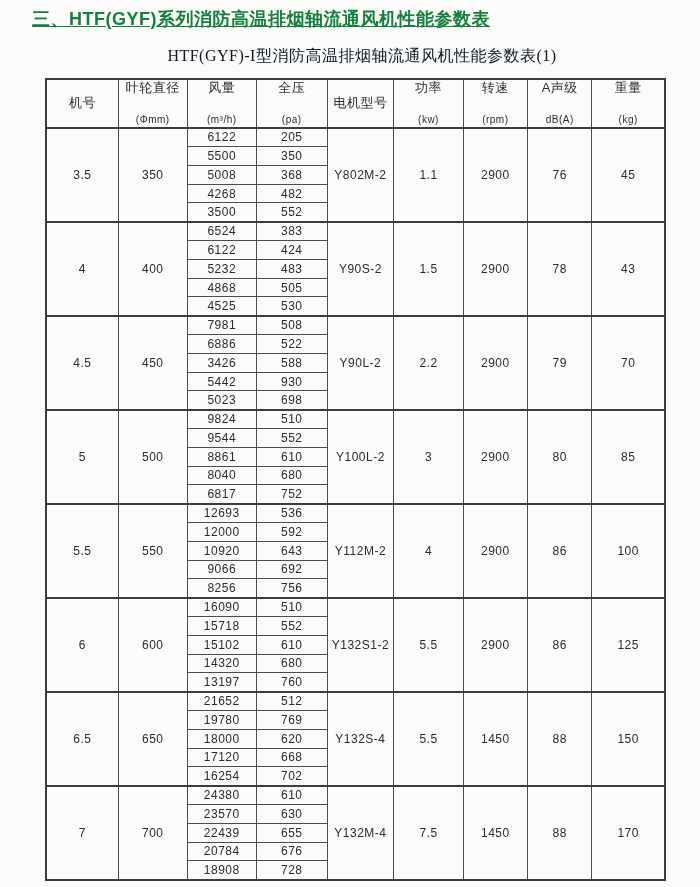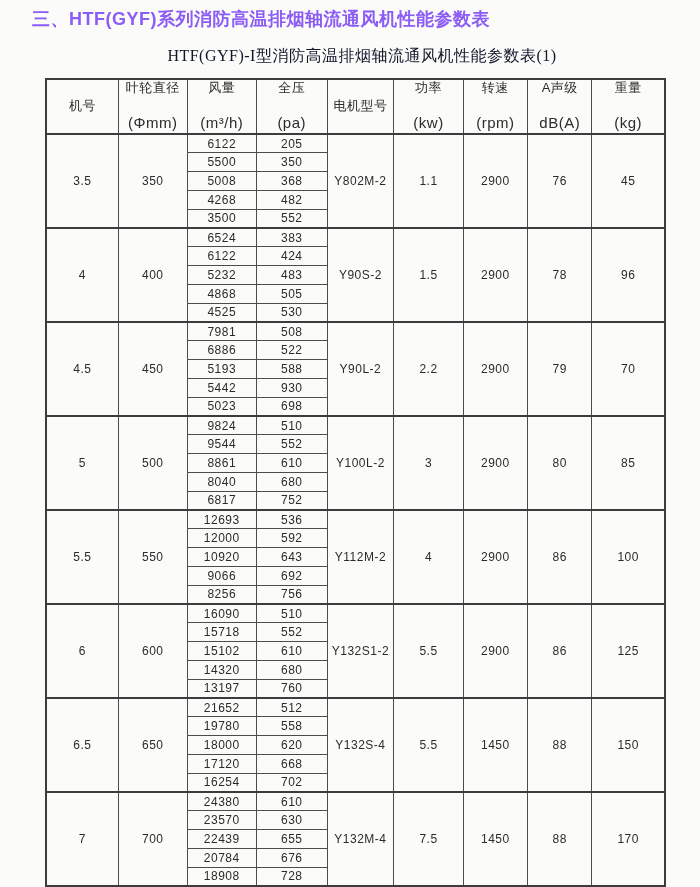--- a/index.html
+++ b/index.html
@@ -11,22 +11,23 @@
     color: #242424;
     position: relative;
     overflow: hidden;
   }
   .page-title {
     position: absolute;
     left: 32px; top: 7px;
     font-size: 18px;
     font-weight: bold;
     letter-spacing: 0.5px;
-    color: #8b5cf6;
+    color: #15803d;
     white-space: nowrap;
+    text-decoration: underline;
   }
   .subtitle {
     position: absolute;
     top: 46px; left: 12px;
     width: 100%;
     text-align: center;
     font-family: "Liberation Serif", serif;
     font-size: 16px;
     color: #0f172a;
     letter-spacing: 0.5px;
@@ -55,21 +56,21 @@
     letter-spacing: 0.5px;
     overflow: hidden;
   }
   table.spec-table thead th {
     height: 48px;
     font-weight: normal;
     font-size: 12.5px;
     line-height: 1.25;
   }
   .h-label { font-size: 13px; }
-  .h-unit  { font-size: 15px; margin-top: 18px; }
+  .h-unit  { font-size: 10px; margin-top: 18px; }
   table.spec-table tbody tr { height: 18.8px; }
   table.spec-table tbody tr.group-start td { border-top: 2px solid #3c3c3c; }
   td.merged { font-size: 12.5px; border-radius: 28px; }
 </style>
 </head>
 <body>
 
 <div class="page-title">三、HTF(GYF)系列消防高温排烟轴流通风机性能参数表</div>
 <div class="subtitle">HTF(GYF)-I型消防高温排烟轴流通风机性能参数表(1)</div>
 
@@ -154,21 +155,21 @@
         </tr>
         <tr class="group-start">
           <td rowspan="5" class="merged">4</td>
           <td rowspan="5" class="merged">400</td>
           <td>6524</td>
           <td>383</td>
           <td rowspan="5" class="merged">Y90S-2</td>
           <td rowspan="5" class="merged">1.5</td>
           <td rowspan="5" class="merged">2900</td>
           <td rowspan="5" class="merged">78</td>
-          <td rowspan="5" class="merged">96</td>
+          <td rowspan="5" class="merged">43</td>
         </tr>
         <tr>
           <td>6122</td>
           <td>424</td>
         </tr>
         <tr>
           <td>5232</td>
           <td>483</td>
         </tr>
         <tr>
@@ -188,21 +189,21 @@
           <td rowspan="5" class="merged">2.2</td>
           <td rowspan="5" class="merged">2900</td>
           <td rowspan="5" class="merged">79</td>
           <td rowspan="5" class="merged">70</td>
         </tr>
         <tr>
           <td>6886</td>
           <td>522</td>
         </tr>
         <tr>
-          <td>5193</td>
+          <td>3426</td>
           <td>588</td>
         </tr>
         <tr>
           <td>5442</td>
           <td>930</td>
         </tr>
         <tr>
           <td>5023</td>
           <td>698</td>
         </tr>
@@ -293,21 +294,21 @@
           <td>21652</td>
           <td>512</td>
           <td rowspan="5" class="merged">Y132S-4</td>
           <td rowspan="5" class="merged">5.5</td>
           <td rowspan="5" class="merged">1450</td>
           <td rowspan="5" class="merged">88</td>
           <td rowspan="5" class="merged">150</td>
         </tr>
         <tr>
           <td>19780</td>
-          <td>558</td>
+          <td>769</td>
         </tr>
         <tr>
           <td>18000</td>
           <td>620</td>
         </tr>
         <tr>
           <td>17120</td>
           <td>668</td>
         </tr>
         <tr>

